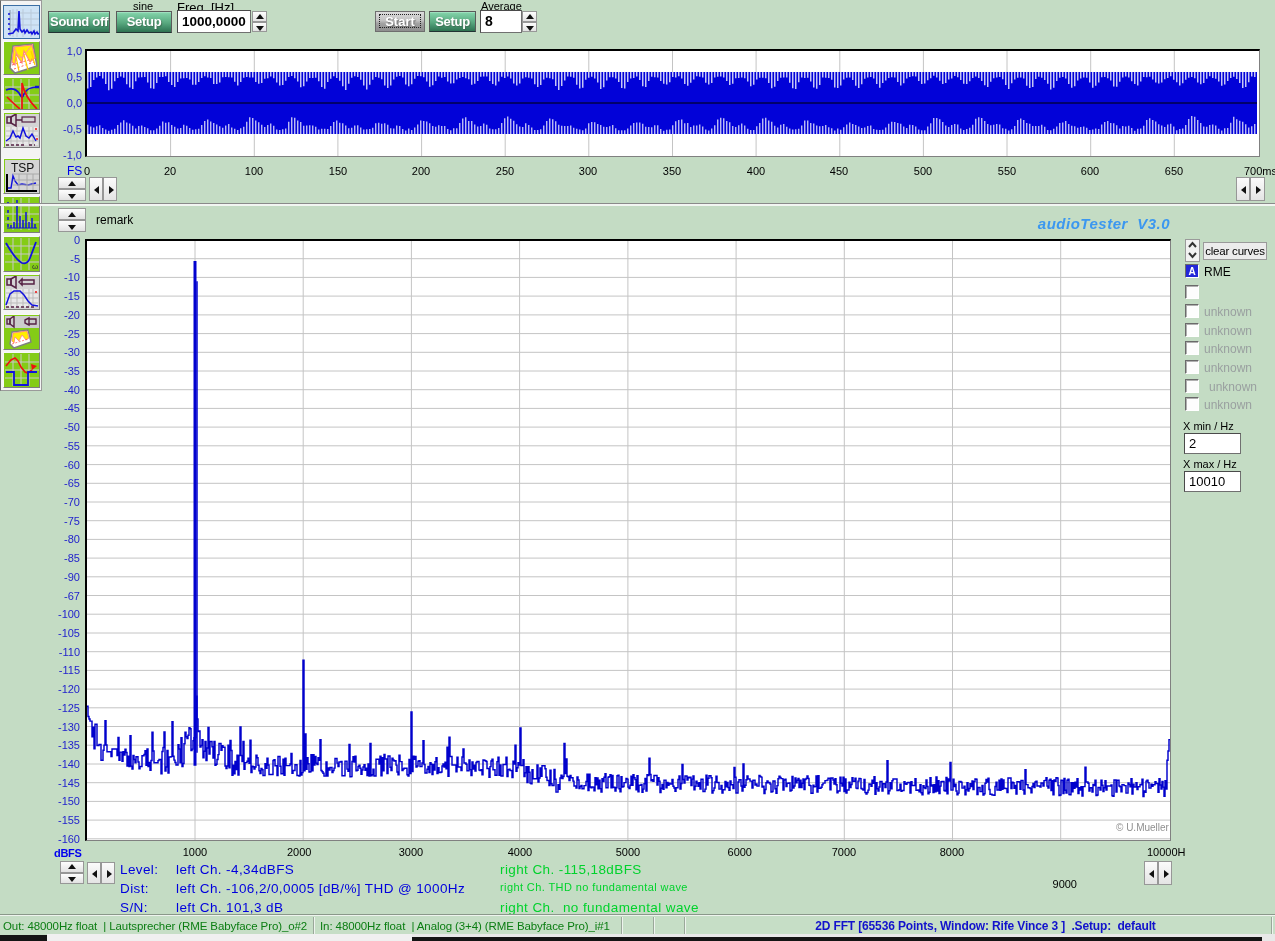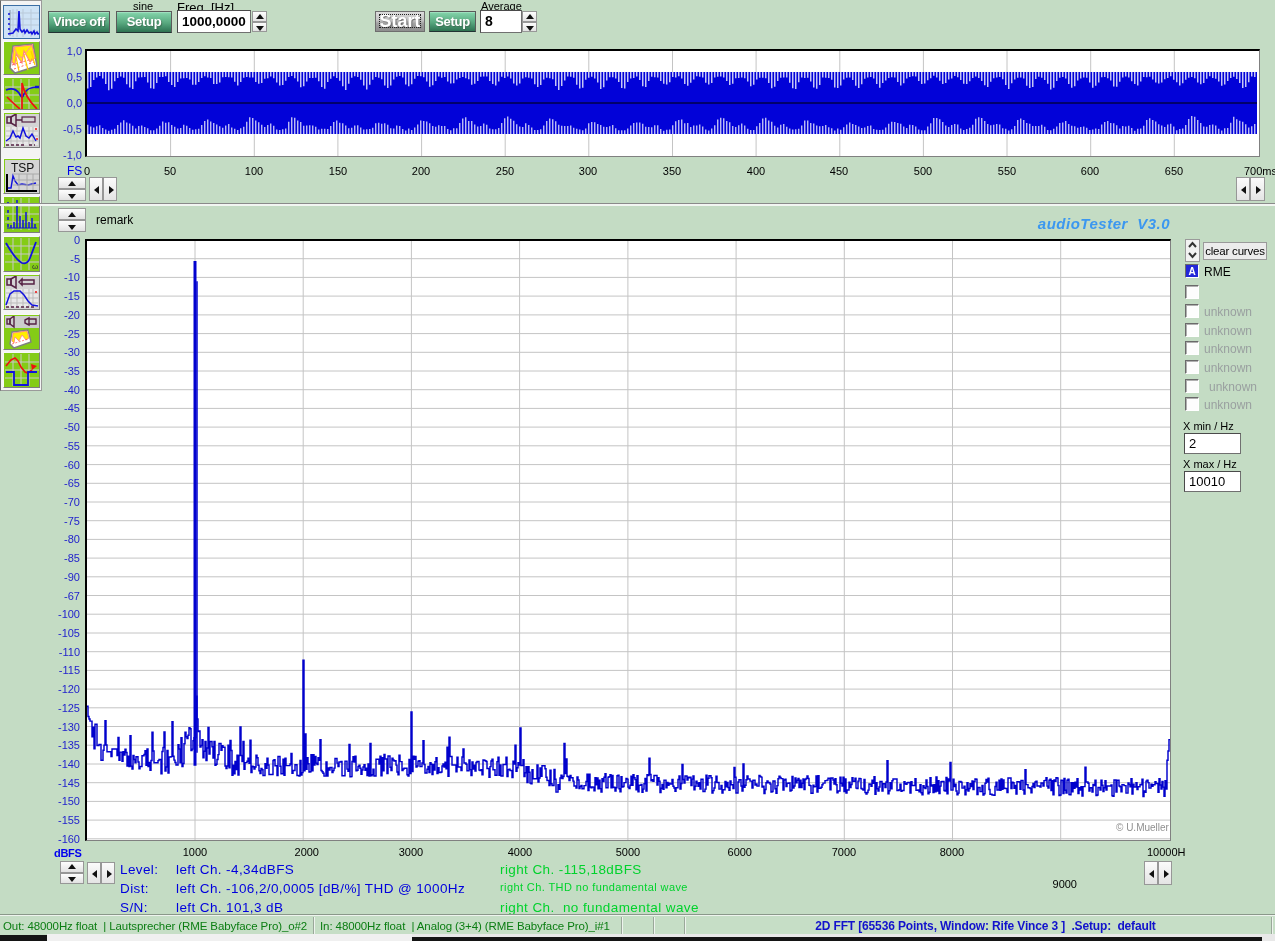--- a/index.html
+++ b/index.html
@@ -1,21 +1,21 @@
 <!DOCTYPE html>
 <html><head><meta charset="utf-8"><style>
 * {margin:0;padding:0;box-sizing:border-box}
 html,body {width:1275px;height:941px;overflow:hidden}
 body {background:#c4dcc4;font-family:"Liberation Sans",sans-serif;position:relative}
 .abs {position:absolute}
 .btn-green {background:linear-gradient(#aee7cb,#7ecfa5 8%,#58a87f 55%,#3f8a66 80%,#2f7251);
   border:1px solid #5a5a5a;border-bottom-color:#233;color:#fff;font-weight:bold;font-size:13px;
   text-align:center;white-space:nowrap;letter-spacing:-0.3px;text-shadow:1px 1px 1px rgba(60,90,70,.6)}
 .btn-gray {background:linear-gradient(#dcdcdc,#c2c2c2 45%,#a2a2a2 60%,#8e8e8e);
-  border:1px solid #6e6e6e;color:#fff;font-weight:bold;font-size:18px;text-align:center;
+  border:1px solid #6e6e6e;color:#fff;font-weight:bold;font-size:13px;text-align:center;
   white-space:nowrap;text-shadow:1px 1px 1px rgba(90,90,90,.8)}
 .inp {background:#fff;border:1px solid #707070;border-top-color:#4a4a4a;border-left-color:#4a4a4a;
   font-size:14px;color:#000;padding-left:4px}
 .spbtn {position:absolute;left:0;width:100%;height:50%;background:linear-gradient(#fdfdfd,#e2e2e2);
   border:1px solid #979797}
 .tri-u {position:absolute;width:0;height:0;border-left:4px solid transparent;border-right:4px solid transparent;
   border-bottom:5px solid #111}
 .tri-d {position:absolute;width:0;height:0;border-left:4px solid transparent;border-right:4px solid transparent;
   border-top:5px solid #111}
 .tri-l {position:absolute;width:0;height:0;border-top:4px solid transparent;border-bottom:4px solid transparent;
@@ -104,21 +104,21 @@
     </svg></div>
 <div class="icon" style="top:352px;height:36px;padding:1px 1px"><svg width="34" height="33" viewBox="0 0 34 33">
       <path d="M0 8h36M0 16h36M0 24h36M8 0v32M16 0v32M24 0v32" stroke="#c8c8c8" stroke-width="1" fill="none"></path>
       <path d="M1 12l5-6 4-2 3 3 3 6 4 5 3 1 4-3" stroke="#ee1111" stroke-width="1.6" fill="none"></path>
       <path d="M27 16l5-4-6-2z" fill="#ee1111"></path>
       <path d="M1 18h8v13h14V18h9" stroke="#1111dd" stroke-width="1.8" fill="none"></path>
     </svg></div>
 <div class="abs" style="left:133px;top:0px;font-size:11px">sine</div>
 <div class="abs" style="left:177px;top:0px;font-size:13px">Freq. [Hz]</div>
 <div class="abs" style="left:481px;top:0px;font-size:11px">Average</div>
-<div class="abs btn-green" style="left:48px;top:11px;width:62px;height:22px;line-height:20px">Vince off</div>
+<div class="abs btn-green" style="left:48px;top:11px;width:62px;height:22px;line-height:20px">Sound off</div>
 <div class="abs btn-green" style="left:116px;top:11px;width:56px;height:22px;line-height:20px">Setup</div>
 <div class="abs inp" style="left:177px;top:10px;width:74px;height:23px;font-weight:bold;font-size:13.5px;line-height:21px">1000,0000</div>
 <div class="abs" style="left:252px;top:11px;width:15px;height:21px">
     <div class="spbtn" style="top:0">
       <div class="tri-u" style="left:3px;top:2px"></div>
     </div>
     <div class="spbtn" style="top:50%">
       <div class="tri-d" style="left:3px;top:3px"></div>
     </div>
   </div>
@@ -154,21 +154,21 @@
       <path d="M0.8 83.0v-9.3M3.8 83.0v-7.6M6.8 83.0v-6.4M9.8 83.0v-7.7M12.8 83.0v-8.8M15.8 83.0v-6.0M18.8 83.0v-4.4M21.8 83.0v-3.3M24.8 83.0v-4.3M27.8 83.0v-5.3M30.8 83.0v-9.0M33.8 83.0v-11.6M36.8 83.0v-13.7M39.8 83.0v-11.6M42.8 83.0v-10.5M45.8 83.0v-8.3M48.8 83.0v-5.5M51.8 83.0v-8.1M54.8 83.0v-8.6M57.8 83.0v-6.9M60.8 83.0v-5.7M63.8 83.0v-3.7M66.8 83.0v-3.7M69.8 83.0v-5.4M72.8 83.0v-8.3M75.8 83.0v-12.4M78.8 83.0v-11.3M81.8 83.0v-11.8M84.8 83.0v-9.0M87.8 83.0v-7.3M90.8 83.0v-5.6M93.8 83.0v-6.0M96.8 83.0v-9.3M99.8 83.0v-8.3M102.8 83.0v-5.9M105.8 83.0v-4.3M108.8 83.0v-4.7M111.8 83.0v-5.3M114.8 83.0v-9.0M117.8 83.0v-12.9M120.8 83.0v-14.5M123.8 83.0v-12.6M126.8 83.0v-11.1M129.8 83.0v-9.4M132.8 83.0v-7.8M135.8 83.0v-6.3M138.8 83.0v-8.5M141.8 83.0v-10.0M144.8 83.0v-6.6M147.8 83.0v-5.3M150.8 83.0v-4.1M153.8 83.0v-5.7M156.8 83.0v-7.2M159.8 83.0v-12.2M162.8 83.0v-16.8M165.8 83.0v-15.9M168.8 83.0v-13.5M171.8 83.0v-11.7M174.8 83.0v-9.3M177.8 83.0v-6.9M180.8 83.0v-9.1M183.8 83.0v-10.4M186.8 83.0v-8.2M189.8 83.0v-4.4M192.8 83.0v-4.0M195.8 83.0v-4.8M198.8 83.0v-5.6M201.8 83.0v-12.2M204.8 83.0v-16.8M207.8 83.0v-16.2M210.8 83.0v-13.6M213.8 83.0v-11.9M216.8 83.0v-8.2M219.8 83.0v-8.5M222.8 83.0v-8.7M225.8 83.0v-8.6M228.8 83.0v-7.3M231.8 83.0v-4.6M234.8 83.0v-5.3M237.8 83.0v-5.3M240.8 83.0v-5.0M243.8 83.0v-7.9M246.8 83.0v-12.1M249.8 83.0v-13.5M252.8 83.0v-11.3M255.8 83.0v-10.7M258.8 83.0v-8.4M261.8 83.0v-5.8M264.8 83.0v-6.2M267.8 83.0v-8.5M270.8 83.0v-8.8M273.8 83.0v-6.4M276.8 83.0v-4.5M279.8 83.0v-4.7M282.8 83.0v-4.9M285.8 83.0v-6.2M288.8 83.0v-10.7M291.8 83.0v-11.3M294.8 83.0v-10.2M297.8 83.0v-10.8M300.8 83.0v-9.3M303.8 83.0v-5.7M306.8 83.0v-5.4M309.8 83.0v-8.4M312.8 83.0v-8.0M315.8 83.0v-5.1M318.8 83.0v-3.6M321.8 83.0v-5.4M324.8 83.0v-3.9M327.8 83.0v-6.4M330.8 83.0v-9.4M333.8 83.0v-13.5M336.8 83.0v-13.0M339.8 83.0v-12.5M342.8 83.0v-10.8M345.8 83.0v-8.0M348.8 83.0v-7.2M351.8 83.0v-8.7M354.8 83.0v-7.9M357.8 83.0v-7.9M360.8 83.0v-5.1M363.8 83.0v-3.8M366.8 83.0v-5.7M369.8 83.0v-5.8M372.8 83.0v-10.9M375.8 83.0v-15.4M378.8 83.0v-16.8M381.8 83.0v-12.9M384.8 83.0v-13.0M387.8 83.0v-9.4M390.8 83.0v-7.5M393.8 83.0v-8.0M396.8 83.0v-10.4M399.8 83.0v-9.3M402.8 83.0v-5.4M405.8 83.0v-4.7M408.8 83.0v-4.7M411.8 83.0v-6.1M414.8 83.0v-10.9M417.8 83.0v-15.8M420.8 83.0v-17.6M423.8 83.0v-15.2M426.8 83.0v-13.3M429.8 83.0v-9.7M432.8 83.0v-7.5M435.8 83.0v-7.0M438.8 83.0v-10.7M441.8 83.0v-9.0M444.8 83.0v-6.6M447.8 83.0v-4.0M450.8 83.0v-4.1M453.8 83.0v-4.8M456.8 83.0v-8.5M459.8 83.0v-13.1M462.8 83.0v-15.5M465.8 83.0v-14.7M468.8 83.0v-12.7M471.8 83.0v-9.3M474.8 83.0v-8.3M477.8 83.0v-7.9M480.8 83.0v-8.0M483.8 83.0v-8.4M486.8 83.0v-6.2M489.8 83.0v-5.2M492.8 83.0v-4.6M495.8 83.0v-3.8M498.8 83.0v-5.4M501.8 83.0v-10.8M504.8 83.0v-12.1M507.8 83.0v-11.8M510.8 83.0v-10.1M513.8 83.0v-9.1M516.8 83.0v-7.2M519.8 83.0v-7.1M522.8 83.0v-7.7M525.8 83.0v-9.0M528.8 83.0v-5.8M531.8 83.0v-3.7M534.8 83.0v-3.7M537.8 83.0v-3.8M540.8 83.0v-5.4M543.8 83.0v-8.6M546.8 83.0v-11.1M549.8 83.0v-11.5M552.8 83.0v-11.5M555.8 83.0v-10.3M558.8 83.0v-7.2M561.8 83.0v-7.1M564.8 83.0v-6.8M567.8 83.0v-8.8M570.8 83.0v-8.7M573.8 83.0v-4.9M576.8 83.0v-3.2M579.8 83.0v-4.2M582.8 83.0v-4.5M585.8 83.0v-8.7M588.8 83.0v-12.8M591.8 83.0v-14.0M594.8 83.0v-14.4M597.8 83.0v-10.8M600.8 83.0v-10.9M603.8 83.0v-7.1M606.8 83.0v-8.4M609.8 83.0v-8.4M612.8 83.0v-9.5M615.8 83.0v-7.5M618.8 83.0v-4.6M621.8 83.0v-3.4M624.8 83.0v-5.5M627.8 83.0v-8.7M630.8 83.0v-14.5M633.8 83.0v-16.3M636.8 83.0v-15.7M639.8 83.0v-13.1M642.8 83.0v-11.8M645.8 83.0v-8.0M648.8 83.0v-7.0M651.8 83.0v-8.7M654.8 83.0v-10.4M657.8 83.0v-8.6M660.8 83.0v-5.3M663.8 83.0v-4.0M666.8 83.0v-3.9M669.8 83.0v-7.8M672.8 83.0v-11.1M675.8 83.0v-15.4M678.8 83.0v-16.3M681.8 83.0v-13.6M684.8 83.0v-12.2M687.8 83.0v-8.2M690.8 83.0v-6.5M693.8 83.0v-9.2M696.8 83.0v-9.9M699.8 83.0v-7.3M702.8 83.0v-5.6M705.8 83.0v-4.5M708.8 83.0v-4.7M711.8 83.0v-5.3M714.8 83.0v-8.6M717.8 83.0v-13.5M720.8 83.0v-13.6M723.8 83.0v-11.1M726.8 83.0v-10.6M729.8 83.0v-8.5M732.8 83.0v-7.8M735.8 83.0v-8.1M738.8 83.0v-9.0M741.8 83.0v-6.8M744.8 83.0v-5.7M747.8 83.0v-3.4M750.8 83.0v-5.4M753.8 83.0v-4.3M756.8 83.0v-6.7M759.8 83.0v-9.4M762.8 83.0v-11.4M765.8 83.0v-10.1M768.8 83.0v-8.9M771.8 83.0v-7.4M774.8 83.0v-6.0M777.8 83.0v-6.5M780.8 83.0v-8.1M783.8 83.0v-8.6M786.8 83.0v-5.1M789.8 83.0v-4.2M792.8 83.0v-4.1M795.8 83.0v-4.3M798.8 83.0v-6.6M801.8 83.0v-10.2M804.8 83.0v-12.2M807.8 83.0v-12.0M810.8 83.0v-11.0M813.8 83.0v-10.3M816.8 83.0v-7.4M819.8 83.0v-6.1M822.8 83.0v-9.3M825.8 83.0v-8.9M828.8 83.0v-7.4M831.8 83.0v-4.5M834.8 83.0v-3.8M837.8 83.0v-3.8M840.8 83.0v-7.4M843.8 83.0v-10.8M846.8 83.0v-16.1M849.8 83.0v-16.1M852.8 83.0v-14.8M855.8 83.0v-11.9M858.8 83.0v-8.5M861.8 83.0v-6.9M864.8 83.0v-8.9M867.8 83.0v-9.9M870.8 83.0v-9.4M873.8 83.0v-5.6M876.8 83.0v-3.9M879.8 83.0v-5.1M882.8 83.0v-6.3M885.8 83.0v-9.3M888.8 83.0v-15.2M891.8 83.0v-16.8M894.8 83.0v-15.9M897.8 83.0v-13.0M900.8 83.0v-10.0M903.8 83.0v-8.8M906.8 83.0v-9.3M909.8 83.0v-10.1M912.8 83.0v-9.6M915.8 83.0v-5.7M918.8 83.0v-5.2M921.8 83.0v-3.4M924.8 83.0v-4.7M927.8 83.0v-8.0M930.8 83.0v-14.1M933.8 83.0v-15.6M936.8 83.0v-14.1M939.8 83.0v-11.1M942.8 83.0v-10.3M945.8 83.0v-8.0M948.8 83.0v-8.0M951.8 83.0v-8.1M954.8 83.0v-9.2M957.8 83.0v-7.2M960.8 83.0v-3.9M963.8 83.0v-3.7M966.8 83.0v-5.2M969.8 83.0v-7.4M972.8 83.0v-11.1M975.8 83.0v-11.5M978.8 83.0v-13.1M981.8 83.0v-10.1M984.8 83.0v-8.2M987.8 83.0v-7.8M990.8 83.0v-6.2M993.8 83.0v-6.9M996.8 83.0v-7.6M999.8 83.0v-6.3M1002.8 83.0v-3.9M1005.8 83.0v-4.5M1008.8 83.0v-5.6M1011.8 83.0v-5.0M1014.8 83.0v-9.4M1017.8 83.0v-12.0M1020.8 83.0v-13.0M1023.8 83.0v-11.0M1026.8 83.0v-10.7M1029.8 83.0v-8.8M1032.8 83.0v-5.6M1035.8 83.0v-7.9M1038.8 83.0v-7.6M1041.8 83.0v-8.2M1044.8 83.0v-5.9M1047.8 83.0v-3.2M1050.8 83.0v-5.3M1053.8 83.0v-5.5M1056.8 83.0v-8.3M1059.8 83.0v-14.0M1062.8 83.0v-15.8M1065.8 83.0v-13.9M1068.8 83.0v-12.4M1071.8 83.0v-9.8M1074.8 83.0v-8.6M1077.8 83.0v-7.1M1080.8 83.0v-9.6M1083.8 83.0v-10.2M1086.8 83.0v-7.4M1089.8 83.0v-3.8M1092.8 83.0v-4.9M1095.8 83.0v-5.6M1098.8 83.0v-8.9M1101.8 83.0v-15.0M1104.8 83.0v-18.1M1107.8 83.0v-17.2M1110.8 83.0v-14.1M1113.8 83.0v-11.1M1116.8 83.0v-7.6M1119.8 83.0v-7.3M1122.8 83.0v-9.1M1125.8 83.0v-9.4M1128.8 83.0v-8.4M1131.8 83.0v-5.3M1134.8 83.0v-3.6M1137.8 83.0v-5.7M1140.8 83.0v-6.1M1143.8 83.0v-11.2M1146.8 83.0v-17.2M1149.8 83.0v-14.8M1152.8 83.0v-13.3M1155.8 83.0v-12.2M1158.8 83.0v-9.8M1161.8 83.0v-6.5M1164.8 83.0v-7.7M1167.8 83.0v-9.9" stroke="#fff" stroke-width="1.05" fill="none"></path>
       <line x1="0" y1="52.0" x2="1170" y2="52.0" stroke="#000" stroke-width="1.2"></line>
     </svg></div>
 <div class="ylab" style="left:42px;top:45px">1,0</div>
 <div class="ylab" style="left:42px;top:71px">0,5</div>
 <div class="ylab" style="left:42px;top:97px">0,0</div>
 <div class="ylab" style="left:42px;top:123px">-0,5</div>
 <div class="ylab" style="left:42px;top:149px">-1,0</div>
 <div class="abs" style="left:67px;top:164px;font-size:12px;font-weight:normal;color:#0000ee">FS</div>
 <div class="lbl" style="left:84px;top:165px">0</div>
-<div class="lbl" style="left:156px;top:165px;width:28px;text-align:center">50</div>
+<div class="lbl" style="left:156px;top:165px;width:28px;text-align:center">20</div>
 <div class="lbl" style="left:240px;top:165px;width:28px;text-align:center">100</div>
 <div class="lbl" style="left:324px;top:165px;width:28px;text-align:center">150</div>
 <div class="lbl" style="left:407px;top:165px;width:28px;text-align:center">200</div>
 <div class="lbl" style="left:491px;top:165px;width:28px;text-align:center">250</div>
 <div class="lbl" style="left:574px;top:165px;width:28px;text-align:center">300</div>
 <div class="lbl" style="left:658px;top:165px;width:28px;text-align:center">350</div>
 <div class="lbl" style="left:742px;top:165px;width:28px;text-align:center">400</div>
 <div class="lbl" style="left:825px;top:165px;width:28px;text-align:center">450</div>
 <div class="lbl" style="left:909px;top:165px;width:28px;text-align:center">500</div>
 <div class="lbl" style="left:993px;top:165px;width:28px;text-align:center">550</div>
@@ -285,21 +285,21 @@
 <div class="ylab" style="left:40px;top:702px">-125</div>
 <div class="ylab" style="left:40px;top:721px">-130</div>
 <div class="ylab" style="left:40px;top:739px">-135</div>
 <div class="ylab" style="left:40px;top:758px">-140</div>
 <div class="ylab" style="left:40px;top:777px">-145</div>
 <div class="ylab" style="left:40px;top:795px">-150</div>
 <div class="ylab" style="left:40px;top:814px">-155</div>
 <div class="ylab" style="left:40px;top:833px">-160</div>
 <div class="abs" style="left:54px;top:847px;font-size:11px;font-weight:bold;letter-spacing:-0.3px;color:#0000ee">dBFS</div>
 <div class="lbl" style="left:179px;top:846px;width:32px;text-align:center">1000</div>
-<div class="lbl" style="left:287px;top:846px;width:32px;text-align:right">2000</div>
+<div class="lbl" style="left:287px;top:846px;width:32px;text-align:left">2000</div>
 <div class="lbl" style="left:395px;top:846px;width:32px;text-align:center">3000</div>
 <div class="lbl" style="left:504px;top:846px;width:32px;text-align:center">4000</div>
 <div class="lbl" style="left:612px;top:846px;width:32px;text-align:center">5000</div>
 <div class="lbl" style="left:720px;top:846px;width:32px;text-align:right">6000</div>
 <div class="lbl" style="left:828px;top:846px;width:32px;text-align:center">7000</div>
 <div class="lbl" style="left:936px;top:846px;width:32px;text-align:center">8000</div>
 <div class="lbl" style="left:1045px;top:878px;width:32px;text-align:right">9000</div>
 <div class="lbl" style="left:1147px;top:846px">10000H</div>
 <div class="abs" style="left:1116px;top:822px;font-size:10px;color:#909090">© U.Mueller</div>
 <div class="abs" style="left:1185px;top:239px;width:15px;height:23px;background:#f2f2f2;border:1px solid #9a9a9a"><svg width="13" height="21" viewBox="0 0 13 21">

